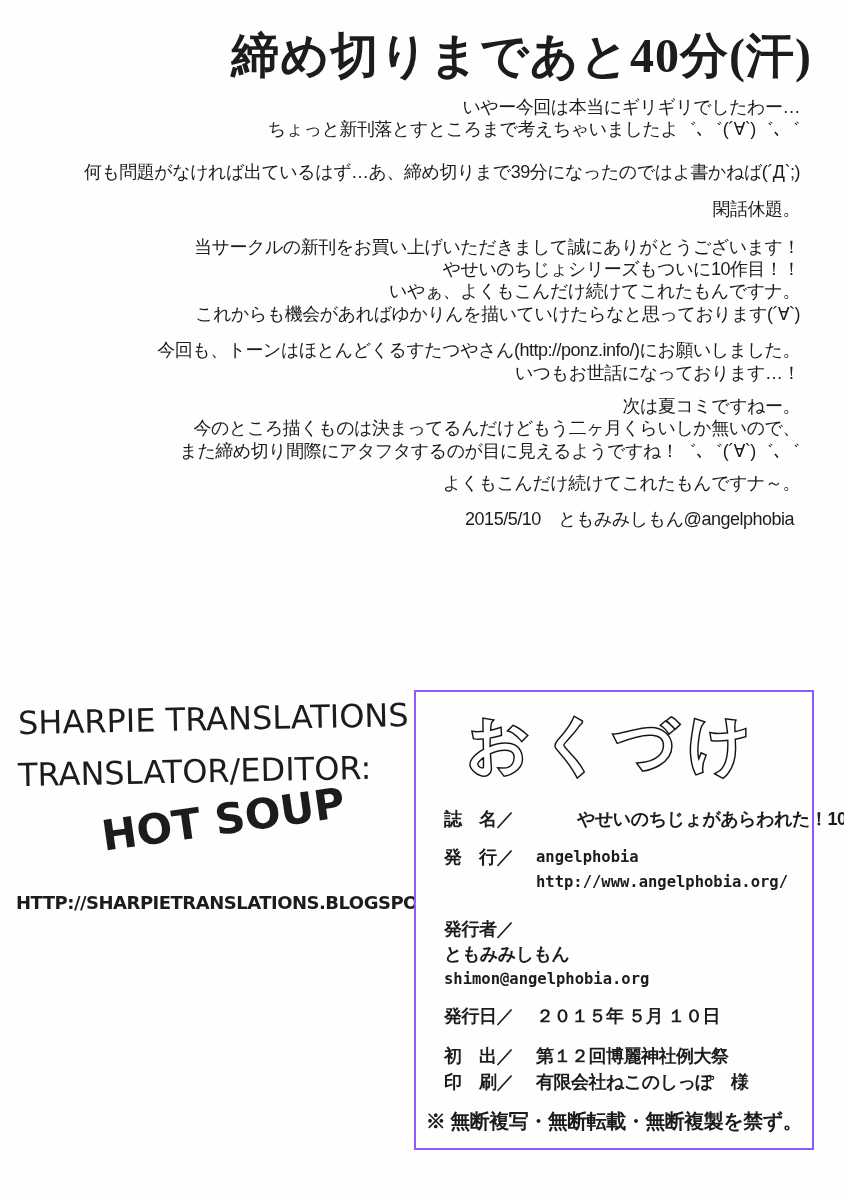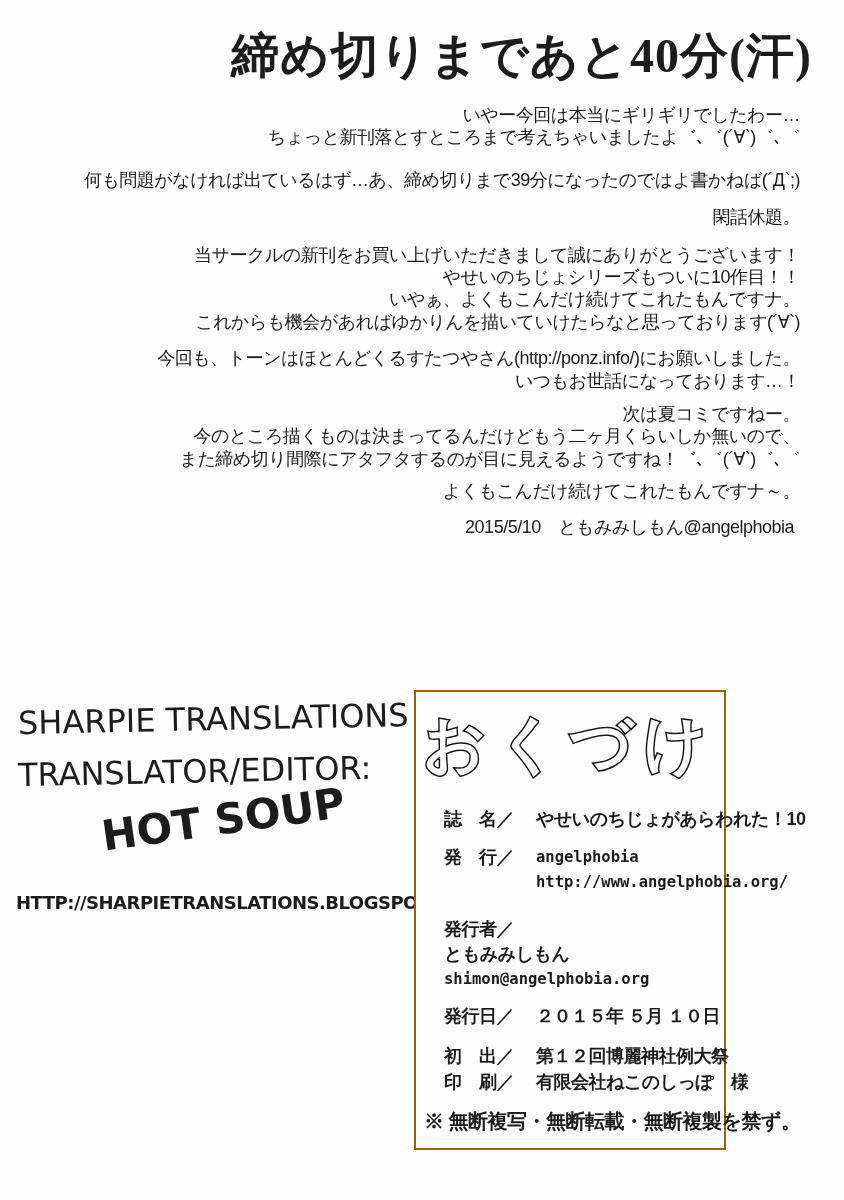--- a/index.html
+++ b/index.html
@@ -9,21 +9,21 @@
     font-family:"Liberation Sans",sans-serif;
   }
   
   .page-title{
     position:absolute;top:24px;left:0;right:32px;
     text-align:right;font-family:Liberation Serif, serif;
     font-size:48px;font-weight:bold;letter-spacing:1px;white-space:nowrap;
   }
   
   .afterword{
-    position:absolute;top:104px;right:44px;width:780px;
+    position:absolute;top:96px;right:44px;width:780px;
     text-align:right;font-size:18px;line-height:22.4px;letter-spacing:-0.5px;
   }
   .afterword p{margin:0;}
   .afterword .line{display:block;white-space:nowrap;}
   .p2{margin-top:20px !important;}
   .p3{margin-top:15px !important;}
   .p4{margin-top:15px !important;}
   .p5{margin-top:14px !important;}
   .p6{margin-top:11px !important;}
   .p7{margin-top:10px !important;}
@@ -45,31 +45,31 @@
     font-family:"DejaVu Sans",sans-serif;font-size:42px;font-weight:bold;
     transform:rotate(-8deg);transform-origin:left center;white-space:nowrap;
   }
   .credit-url{
     position:absolute;left:16px;top:892px;width:410px;
     font-family:"DejaVu Sans",sans-serif;font-size:18px;font-weight:bold;
     letter-spacing:-0.5px;white-space:nowrap;
   }
   
   .colophon{
-    position:absolute;left:414px;top:690px;width:312px;height:460px;
-    border:2px solid #a16207;box-sizing:border-box;background:#fefefe;
+    position:absolute;left:414px;top:690px;width:400px;height:460px;
+    border:2px solid #8b5cf6;box-sizing:border-box;background:#fefefe;
   }
   .colophon-title{
     margin:16px 0 0 0;text-align:center;
     font-size:62px;font-weight:bold;line-height:1.15;letter-spacing:10px;
     color:#ffffff;-webkit-text-stroke:3px #151515;paint-order:stroke fill;
   }
   .crows{margin:28px 0 0 28px;font-size:18px;line-height:25px;letter-spacing:-0.5px;}
   .crow{display:flex;margin-top:12px;}
-  .crow.first{margin-top:0;}
+  .crow.first{margin-top:0;gap:41px;}
   .crow.tight{margin-top:1px;}
   .crow.r2{margin-top:13px;}
   .crow.r3{margin-top:22px;flex-direction:column;}
   .crow.r5{margin-top:15px;}
   .clabel{width:92px;font-weight:bold;flex:none;white-space:nowrap;}
   .cvals{white-space:nowrap;}
   .cvals .cline{display:block;font-weight:bold;}
   .mono{font-family:"DejaVu Sans Mono",monospace;font-size:15.5px;letter-spacing:0;}
   .cnotice{
     margin:13px 8px 0 8px;text-align:center;

